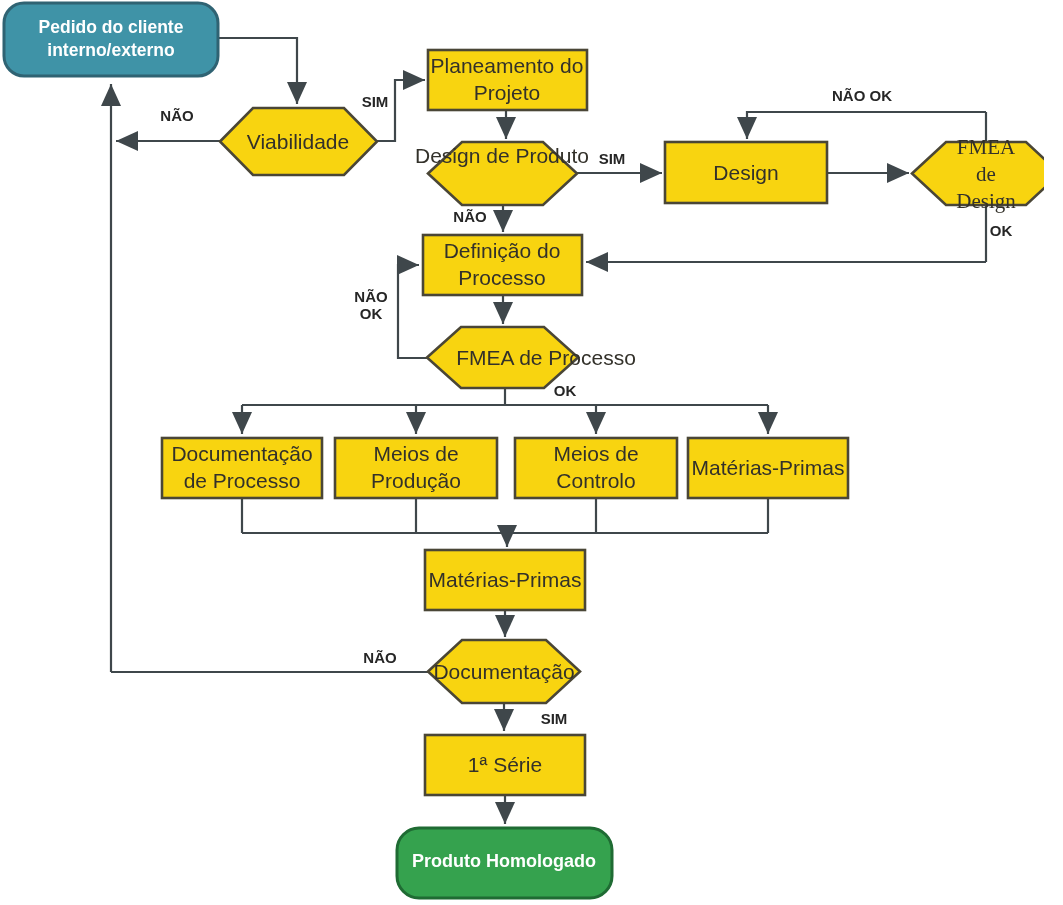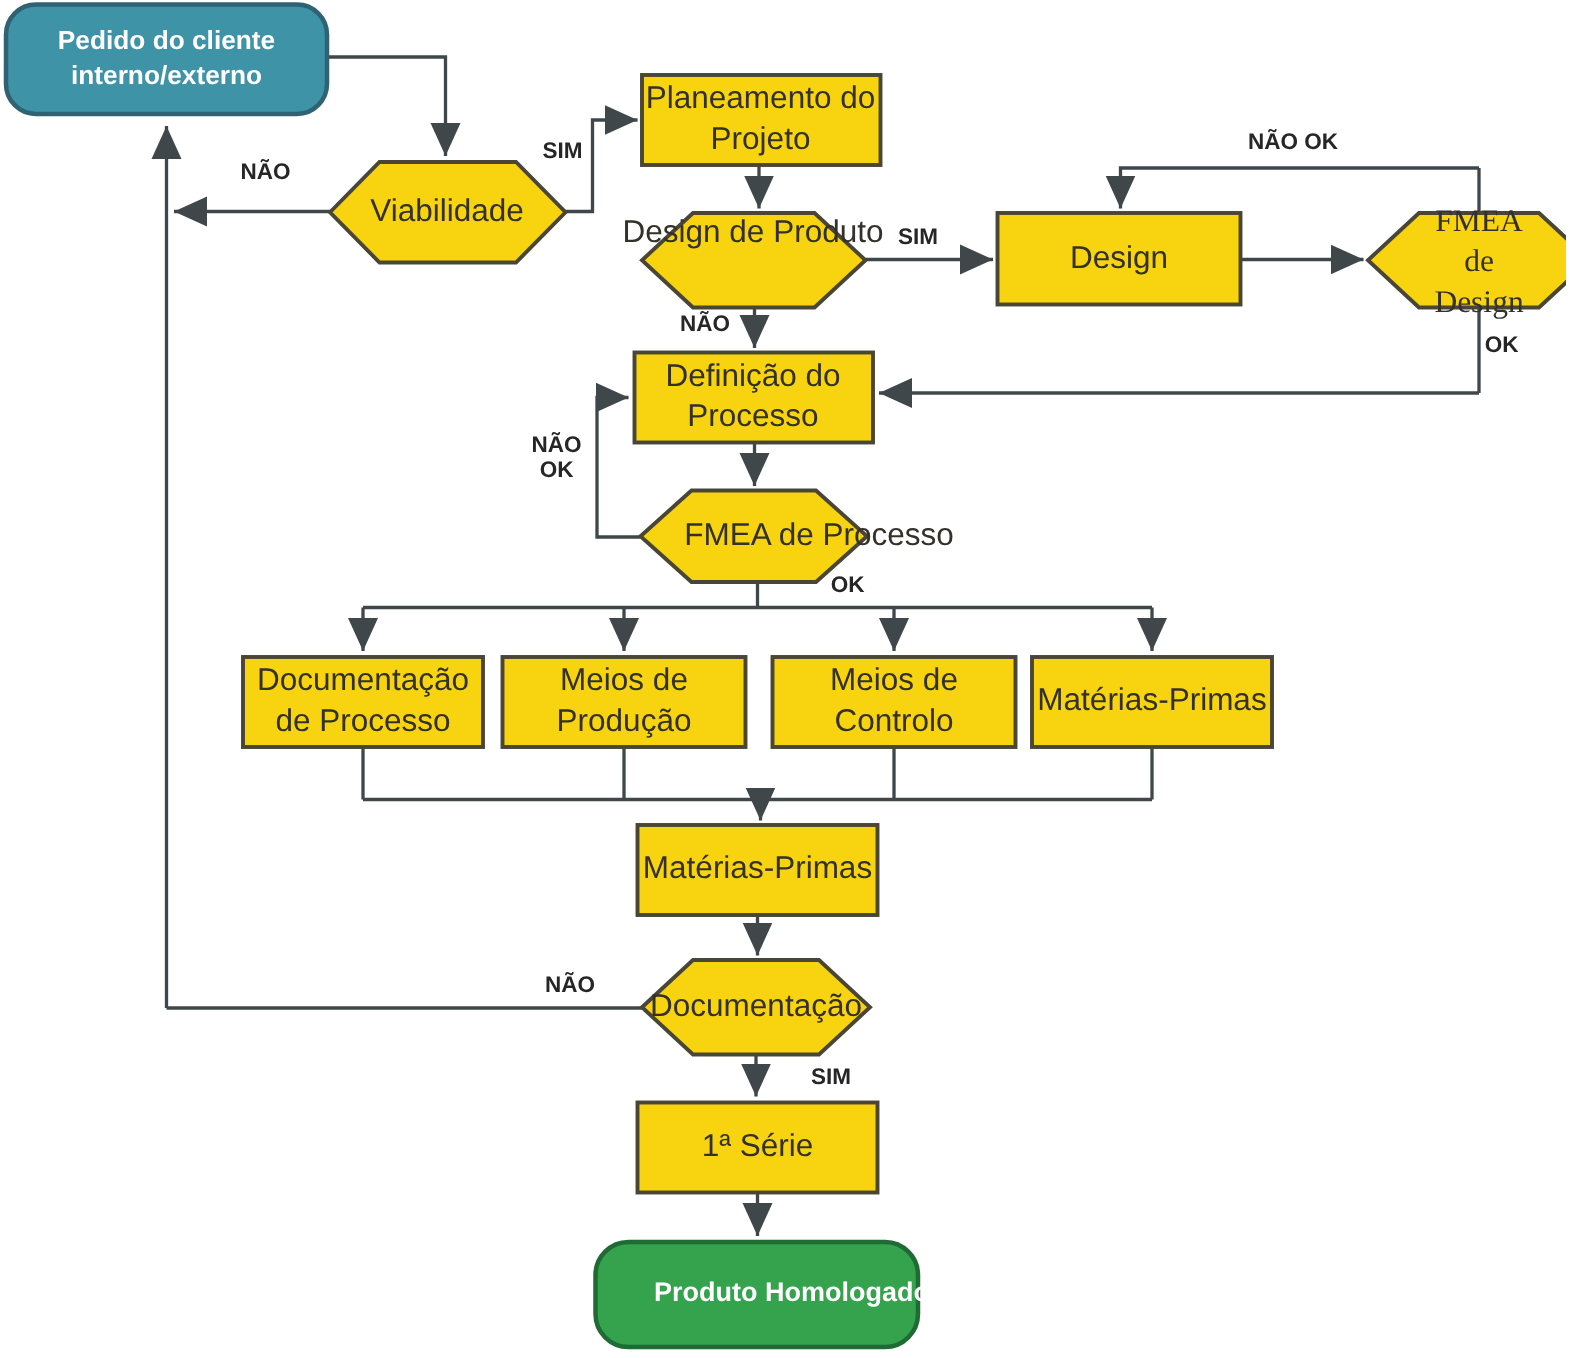--- a/index.html
+++ b/index.html
@@ -170,21 +170,21 @@
   <div class="node-label" style="left:242px; top:468px;">Documentação
 de Processo</div>
   <div class="node-label" style="left:416px; top:468px;">Meios de
 Produção</div>
   <div class="node-label" style="left:596px; top:468px;">Meios de
 Controlo</div>
   <div class="node-label" style="left:768px; top:468px;">Matérias-Primas</div>
   <div class="node-label" style="left:505px; top:580px;">Matérias-Primas</div>
   <div class="node-label" style="left:504px; top:672px;">Documentação</div>
   <div class="node-label" style="left:505px; top:765px;text-align:center;">1ª Série</div>
-  <div class="node-label light end" style="left:528px; top:862px;">Produto Homologado</div>
+  <div class="node-label light end" style="left:504px; top:862px;">Produto Homologado</div>
 
   <div class="edge-label" style="left:177px; top:116px;">NÃO</div>
   <div class="edge-label" style="left:375px; top:102px;">SIM</div>
   <div class="edge-label" style="left:612px; top:159px;">SIM</div>
   <div class="edge-label" style="left:470px; top:217px;">NÃO</div>
   <div class="edge-label" style="left:862px; top:96px;">NÃO OK</div>
   <div class="edge-label" style="left:1001px; top:231px;">OK</div>
   <div class="edge-label" style="left:371px; top:306px;">NÃO
 OK</div>
   <div class="edge-label" style="left:565px; top:391px;">OK</div>

